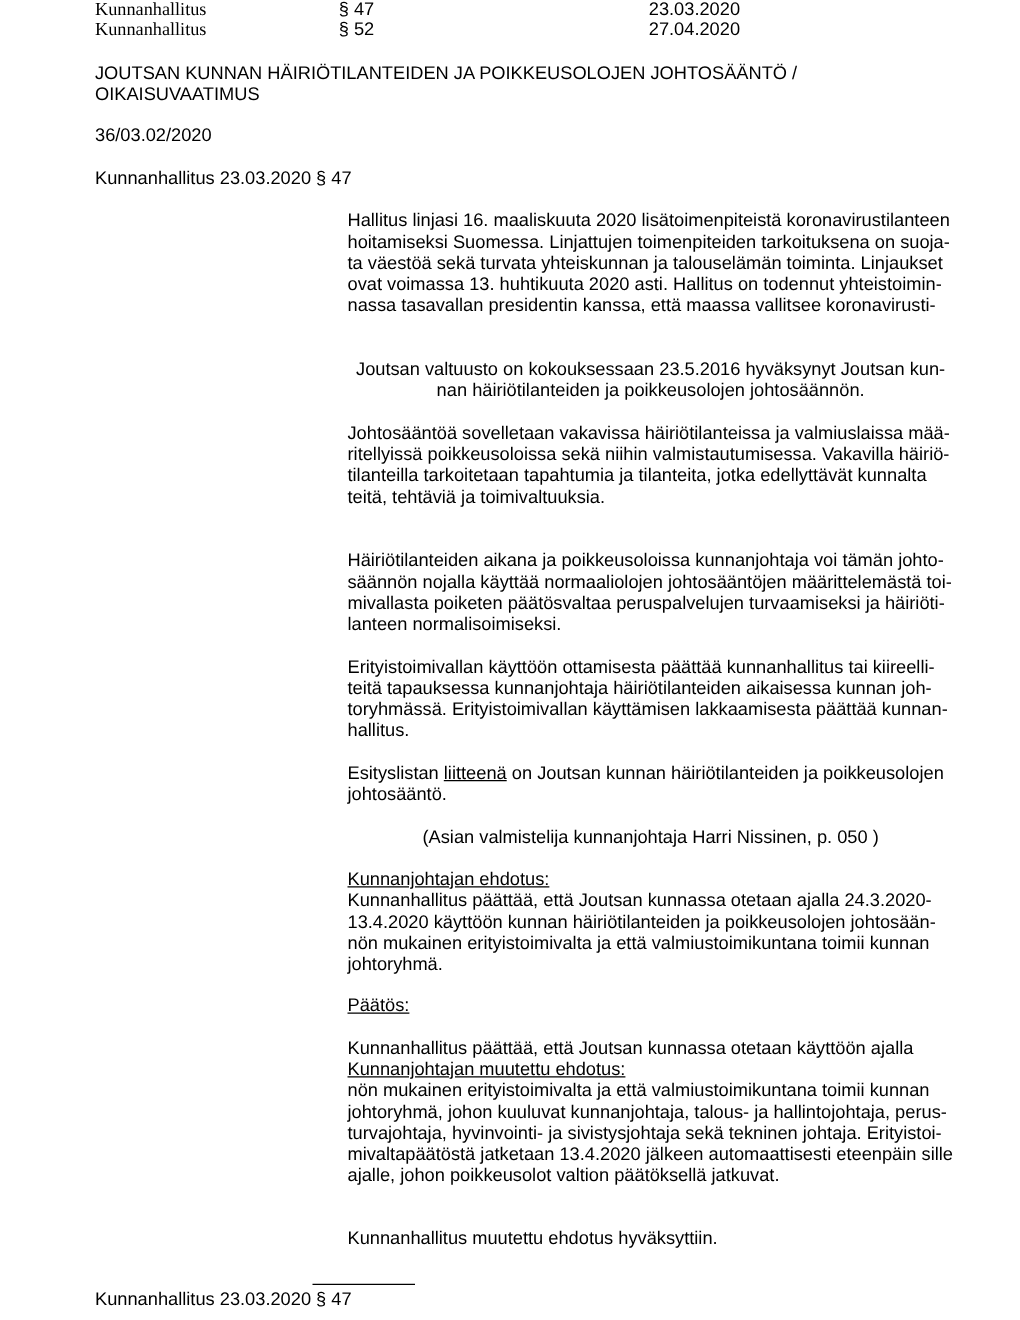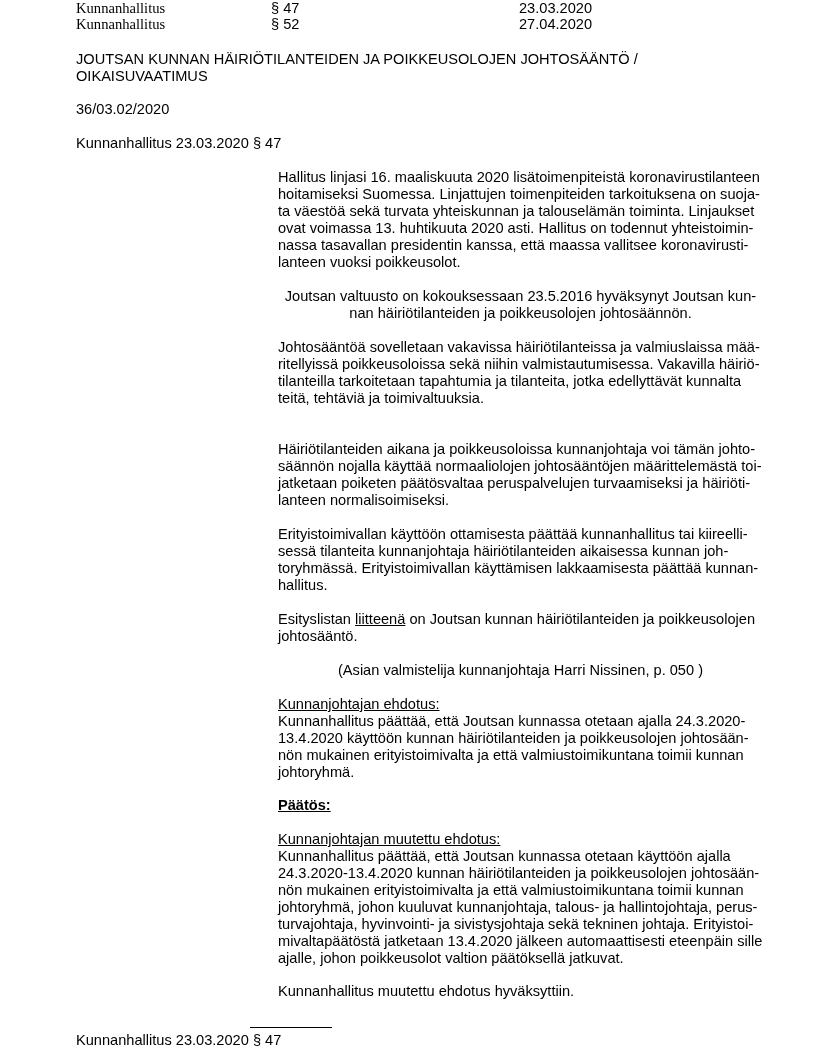--- a/index.html
+++ b/index.html
@@ -60,45 +60,44 @@
 <div class="abs" style="left:76px; top:101px;">36/03.02/2020</div>
 
 <div class="abs" style="left:76px; top:135px;">Kunnanhallitus 23.03.2020 § 47</div>
 
 <div class="body-col" style="top:169px;">
   <span class="line">Hallitus linjasi 16. maaliskuuta 2020 lisätoimenpiteistä koronavirustilanteen</span>
   <span class="line">hoitamiseksi Suomessa. Linjattujen toimenpiteiden tarkoituksena on suoja-</span>
   <span class="line">ta väestöä sekä turvata yhteiskunnan ja talouselämän toiminta. Linjaukset</span>
   <span class="line">ovat voimassa 13. huhtikuuta 2020 asti. Hallitus on todennut yhteistoimin-</span>
   <span class="line">nassa tasavallan presidentin kanssa, että maassa vallitsee koronavirusti-</span>
-  <span class="line">lanteen vuoksi poikkeusolot.</span>
 </div>
 
 <div class="body-col" style="top:288px;text-align:center;">
   <span class="line">Joutsan valtuusto on kokouksessaan 23.5.2016 hyväksynyt Joutsan kun-</span>
   <span class="line">nan häiriötilanteiden ja poikkeusolojen johtosäännön.</span>
 </div>
 
 <div class="body-col" style="top:339px;">
   <span class="line">Johtosääntöä sovelletaan vakavissa häiriötilanteissa ja valmiuslaissa mää-</span>
   <span class="line">ritellyissä poikkeusoloissa sekä niihin valmistautumisessa. Vakavilla häiriö-</span>
   <span class="line">tilanteilla tarkoitetaan tapahtumia ja tilanteita, jotka edellyttävät kunnalta</span>
   <span class="line">teitä, tehtäviä ja toimivaltuuksia.</span>
 </div>
 
 <div class="body-col" style="top:441px;">
   <span class="line">Häiriötilanteiden aikana ja poikkeusoloissa kunnanjohtaja voi tämän johto-</span>
   <span class="line">säännön nojalla käyttää normaaliolojen johtosääntöjen määrittelemästä toi-</span>
-  <span class="line">jatketaan poiketen päätösvaltaa peruspalvelujen turvaamiseksi ja häiriöti-</span>
+  <span class="line">mivallasta poiketen päätösvaltaa peruspalvelujen turvaamiseksi ja häiriöti-</span>
   <span class="line">lanteen normalisoimiseksi.</span>
 </div>
 
 <div class="body-col" style="top:526px;">
   <span class="line">Erityistoimivallan käyttöön ottamisesta päättää kunnanhallitus tai kiireelli-</span>
-  <span class="line">sessä tilanteita kunnanjohtaja häiriötilanteiden aikaisessa kunnan joh-</span>
+  <span class="line">teitä tapauksessa kunnanjohtaja häiriötilanteiden aikaisessa kunnan joh-</span>
   <span class="line">toryhmässä. Erityistoimivallan käyttämisen lakkaamisesta päättää kunnan-</span>
   <span class="line">hallitus.</span>
 </div>
 
 <div class="body-col" style="top:611px;">
   <span class="line"><span>Esityslistan </span><span class="u">liitteenä</span><span> on Joutsan kunnan häiriötilanteiden ja poikkeusolojen</span></span>
   <span class="line">johtosääntö.</span>
 </div>
 
 <div class="body-col" style="top:662px;text-align:center;">
@@ -106,28 +105,27 @@
 </div>
 
 <div class="body-col" style="top:696px;">
   <span class="line u">Kunnanjohtajan ehdotus:</span>
   <span class="line">Kunnanhallitus päättää, että Joutsan kunnassa otetaan ajalla 24.3.2020-</span>
   <span class="line">13.4.2020 käyttöön kunnan häiriötilanteiden ja poikkeusolojen johtosään-</span>
   <span class="line">nön mukainen erityistoimivalta ja että valmiustoimikuntana toimii kunnan</span>
   <span class="line">johtoryhmä.</span>
 </div>
 
-<div class="body-col" style="top:797px;font-weight:bold;">
+<div class="body-col" style="top:797px;">
   <span class="line u">Päätös:</span>
 </div>
 
 <div class="body-col" style="top:831px;">
+  <span class="line">Kunnanhallitus päättää, että Joutsan kunnassa otetaan käyttöön ajalla</span>
   <span class="line u">Kunnanjohtajan muutettu ehdotus:</span>
-  <span class="line">Kunnanhallitus päättää, että Joutsan kunnassa otetaan käyttöön ajalla</span>
-  <span class="line">24.3.2020-13.4.2020 kunnan häiriötilanteiden ja poikkeusolojen johtosään-</span>
   <span class="line">nön mukainen erityistoimivalta ja että valmiustoimikuntana toimii kunnan</span>
   <span class="line">johtoryhmä, johon kuuluvat kunnanjohtaja, talous- ja hallintojohtaja, perus-</span>
   <span class="line">turvajohtaja, hyvinvointi- ja sivistysjohtaja sekä tekninen johtaja. Erityistoi-</span>
   <span class="line">mivaltapäätöstä jatketaan 13.4.2020 jälkeen automaattisesti eteenpäin sille</span>
   <span class="line">ajalle, johon poikkeusolot valtion päätöksellä jatkuvat.</span>
 </div>
 
 <div class="body-col" style="top:983px;">
   <span class="line">Kunnanhallitus muutettu ehdotus hyväksyttiin.</span>
 </div>

